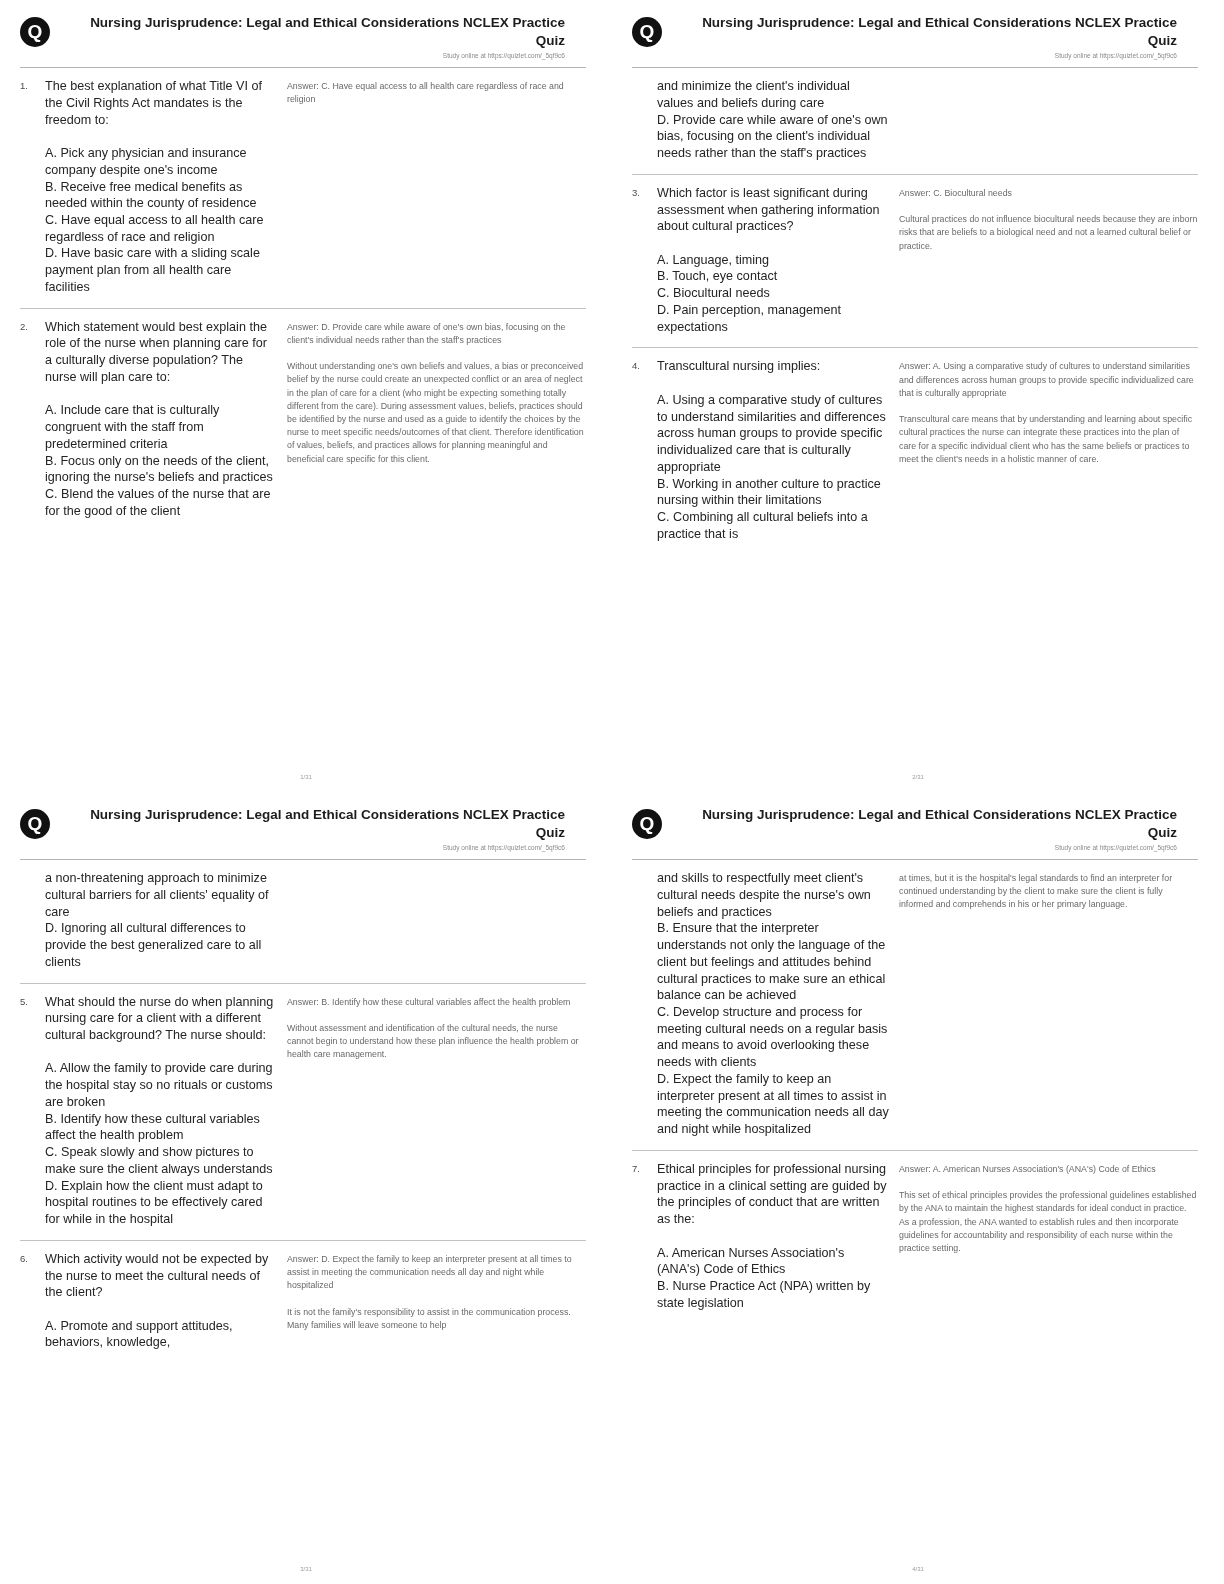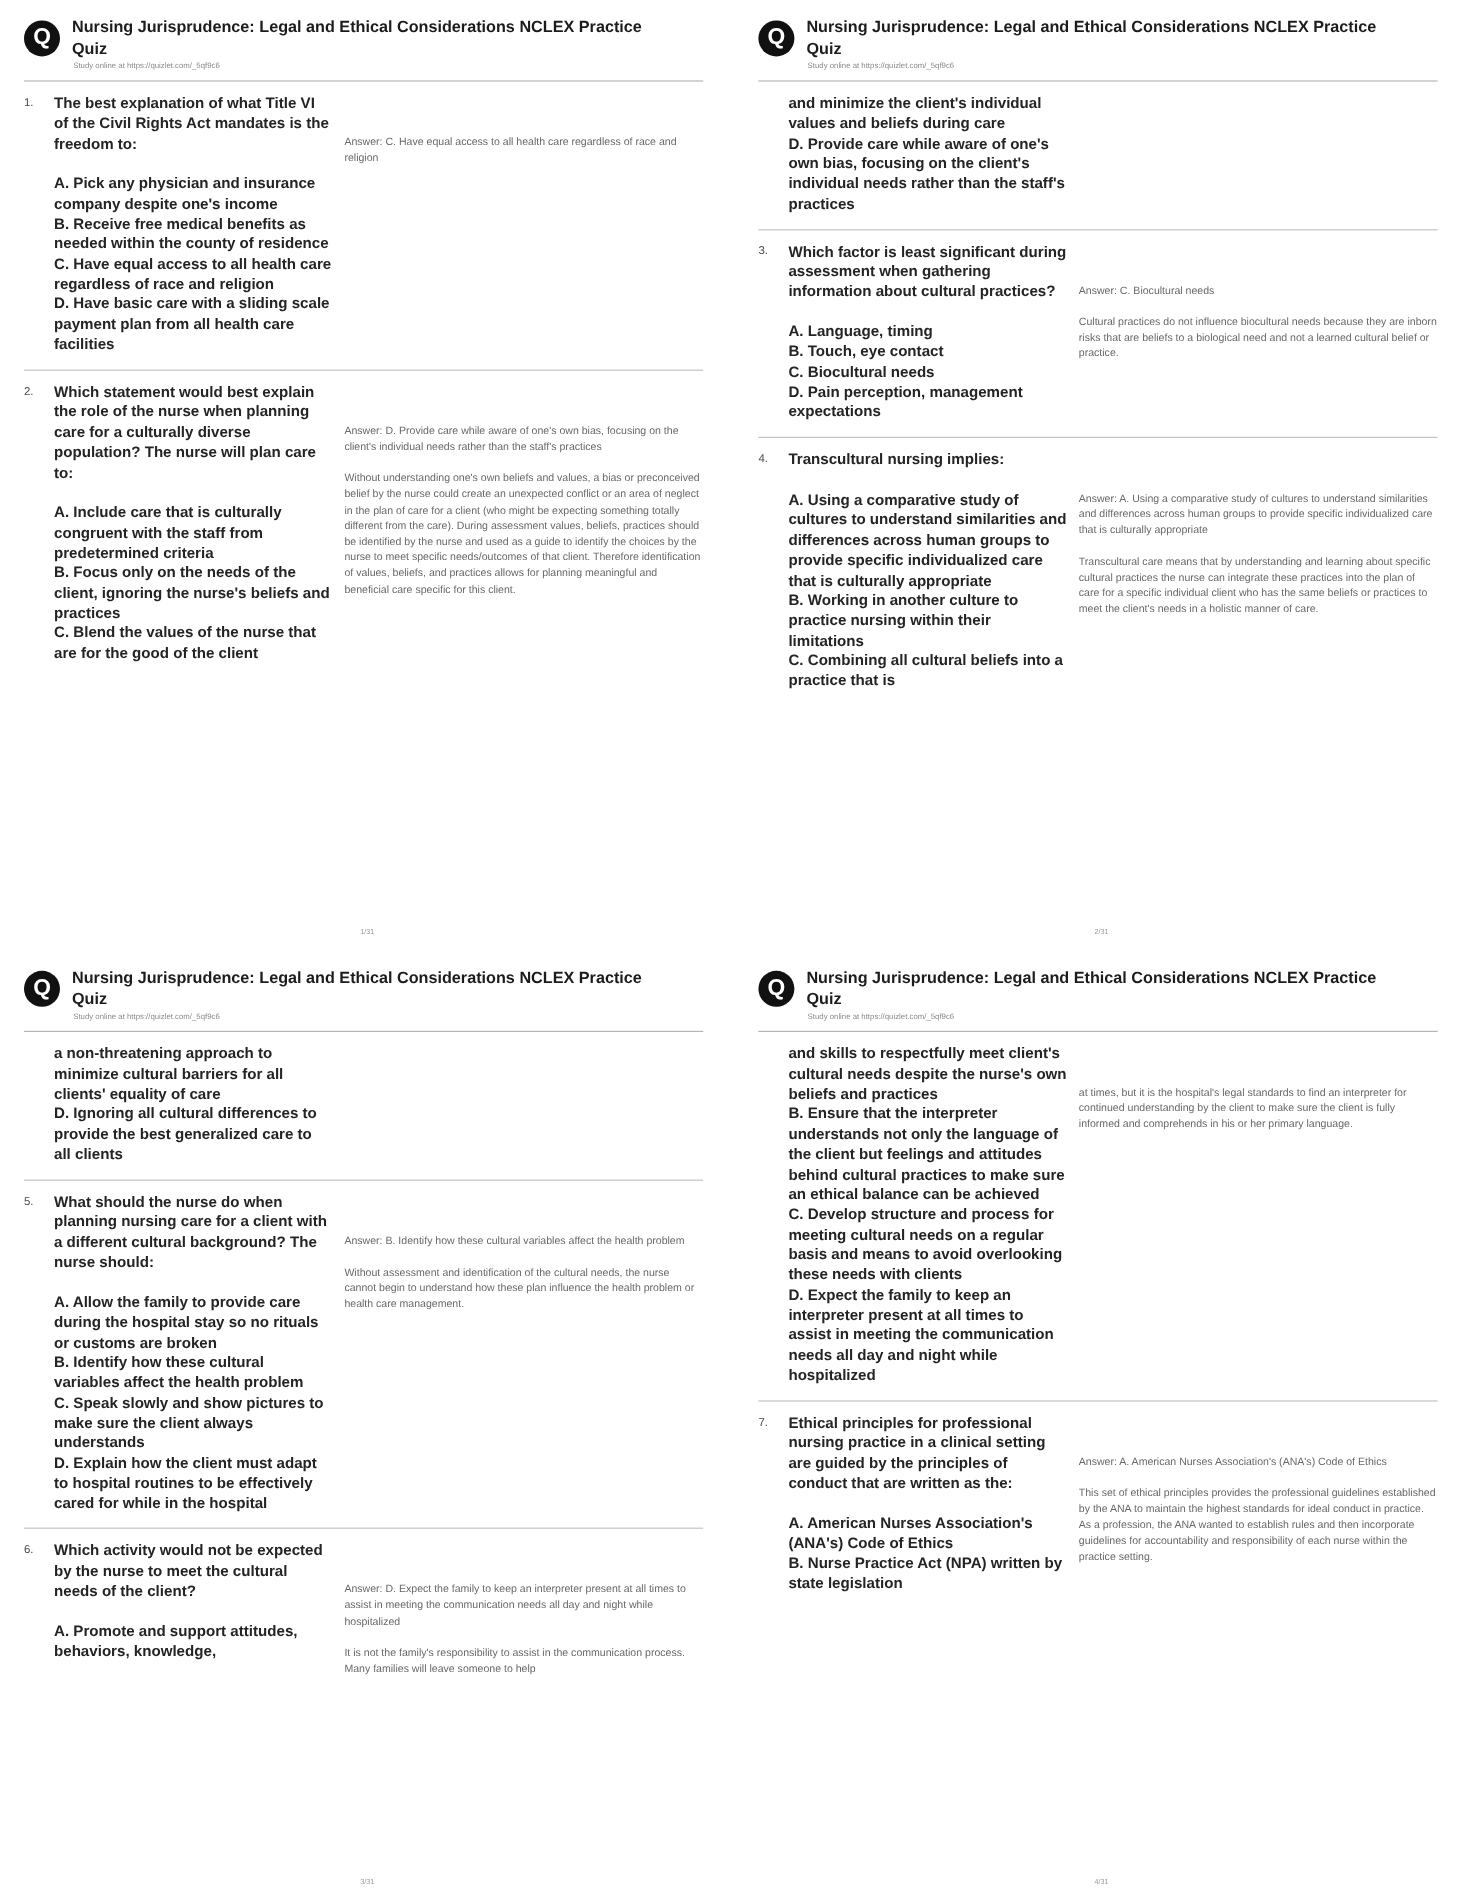--- a/index.html
+++ b/index.html
@@ -29,21 +29,21 @@
   .logo {
     width:30px; height:30px;
     border-radius:50%;
     background:#111;
     color:#fff;
     display:flex; align-items:center; justify-content:center;
     font-weight:bold; font-size:19px;
     flex:0 0 30px;
     margin-top:3px;
   }
-  .head-text { max-width:505px; }
+  .head-text { max-width:505px;text-align:right; }
   .title {
     font-size:13.5px;
     font-weight:600;
     color:#1c1c1c;
     line-height:1.3;
   }
   .subtitle {
     font-size:6.5px;
     color:#8a8a8a;
     margin-top:3px;
@@ -59,34 +59,33 @@
     width:25px;
     flex:0 0 25px;
     font-size:9.5px;
     color:#4a4a4a;
     padding-top:2px;
   }
   .qtext {
     width:242px;
     flex:0 0 242px;
     font-size:12.6px;
-    font-weight:bold;
+    font-weight:normal;
     color:#242424;
     line-height:1.33;
     white-space:pre-line;
     padding-right:10px;
   }
   .atext {
     flex:1;
     font-size:8.8px;
     color:#686868;
     line-height:1.5;
     white-space:pre-line;
     padding-top:2px;
-    margin-top:32px;
   }
   .page-footer {
     position:absolute;
     bottom:12px; left:0; right:0;
     text-align:center;
     font-size:6px;
     color:#9a9a9a;
   }
 </style>
 </head>

